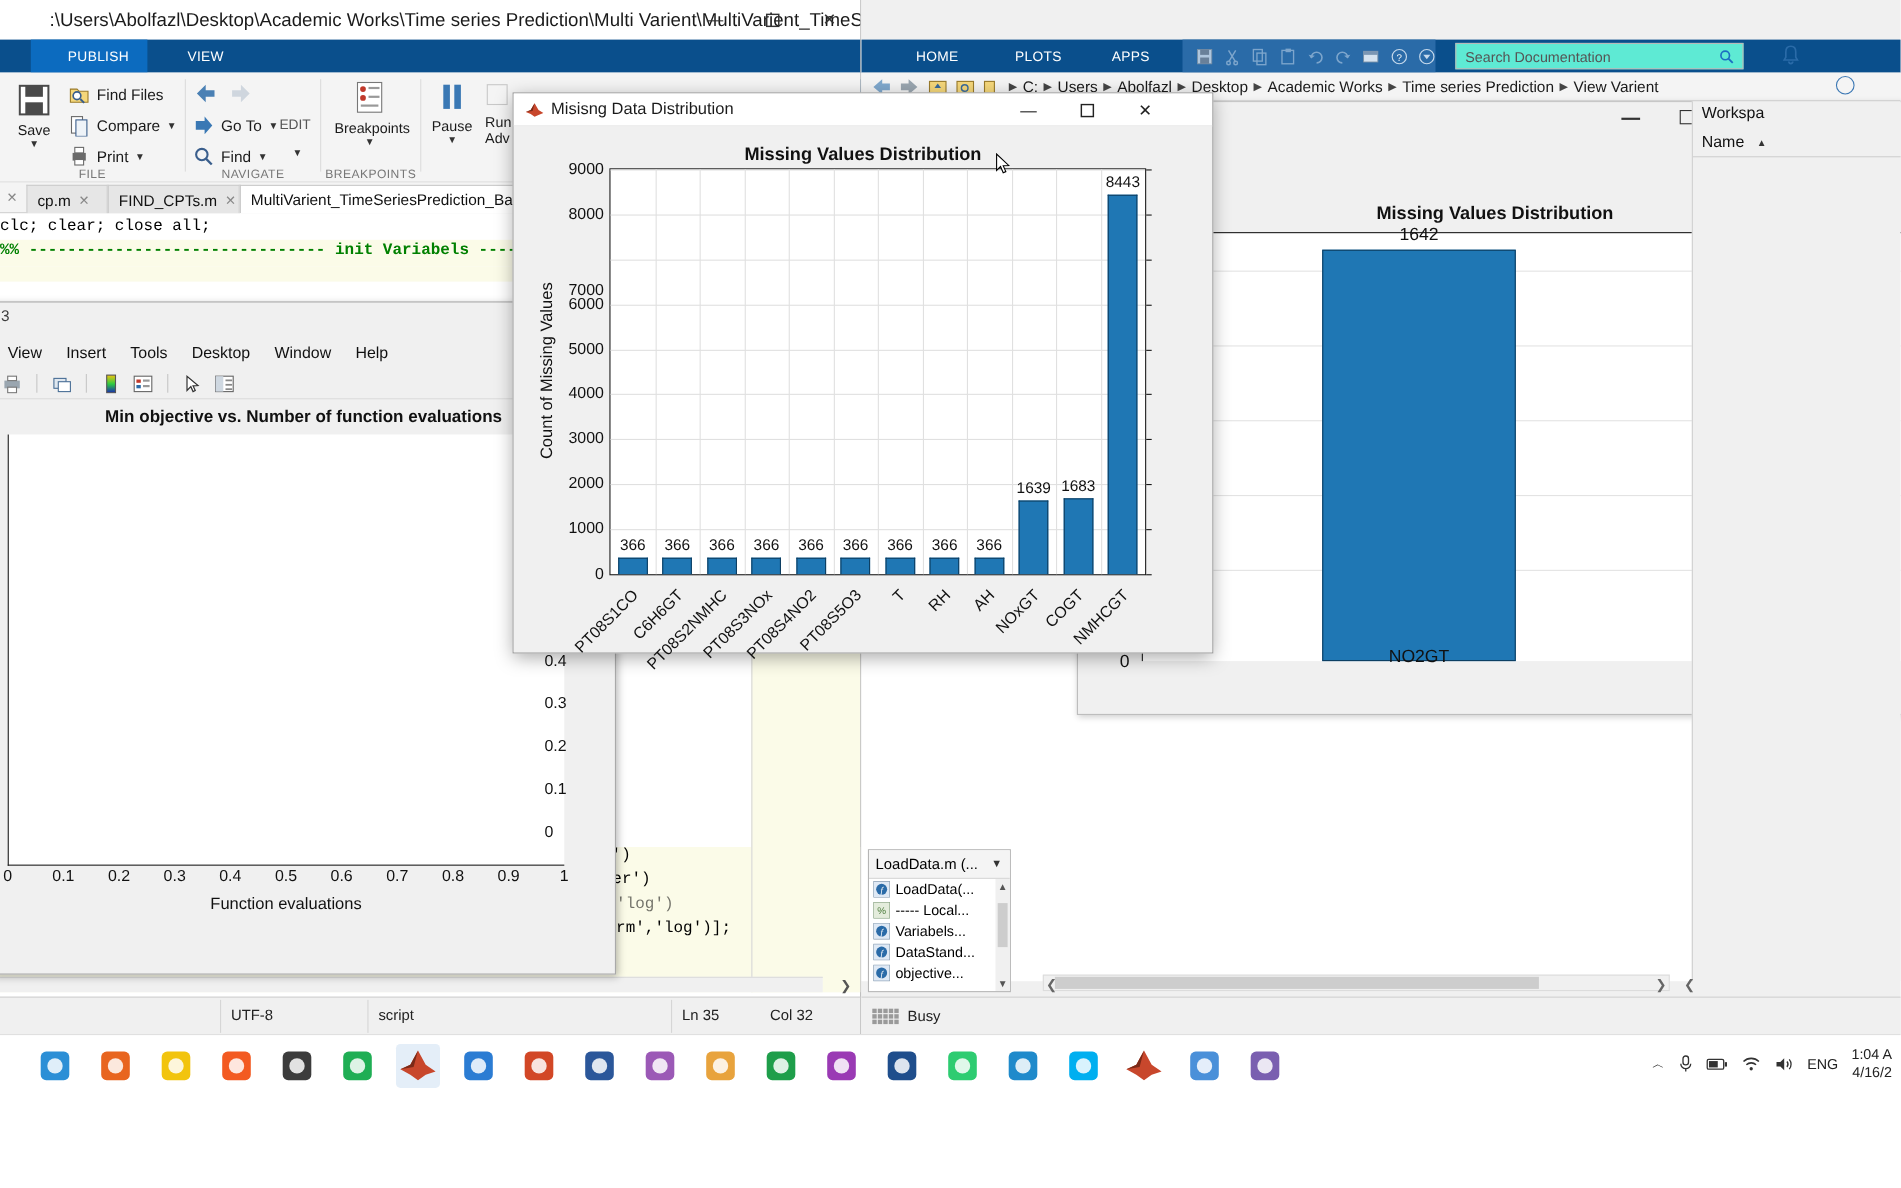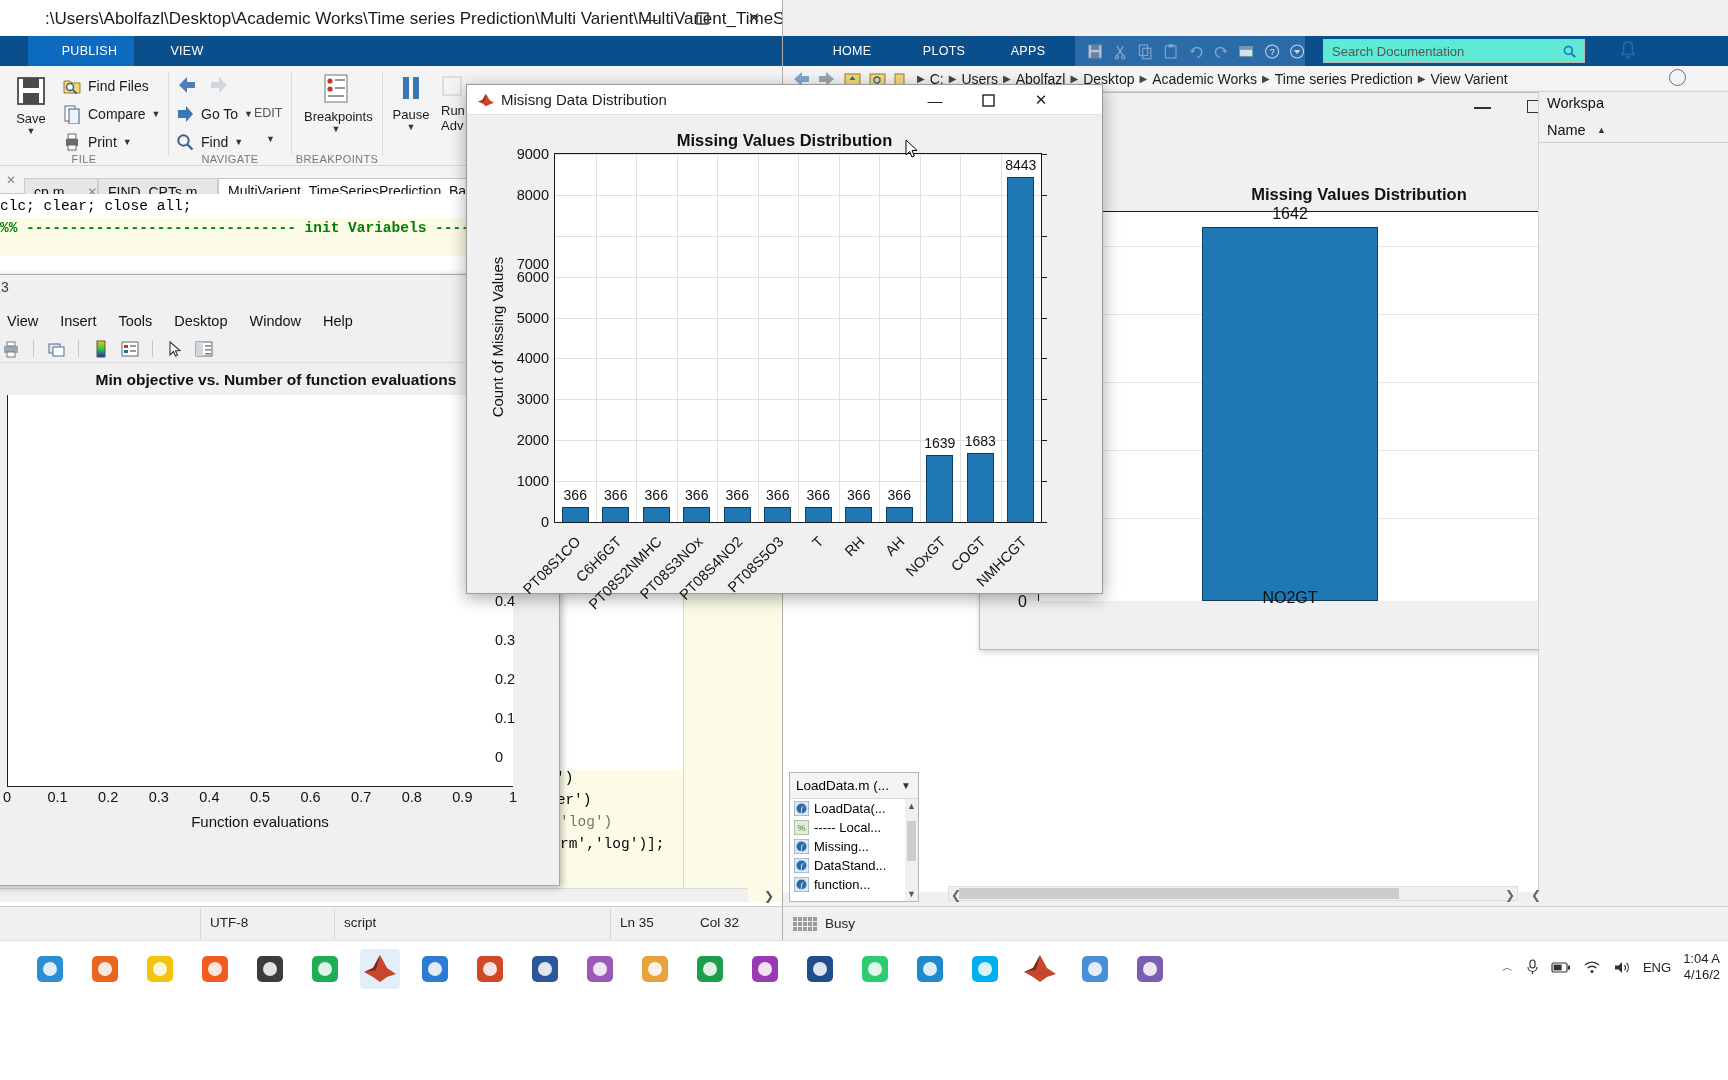--- a/index.html
+++ b/index.html
@@ -29,21 +29,21 @@
   #editor-ribbon { position:absolute; left:0; top:66px; width:783px; height:100px; background:#f4f4f4; border-bottom:1px solid #d8d8d8; }
   .rgroup { position:absolute; top:0; height:100px; }
   .rgroup-label { position:absolute; bottom:1px; width:100%; text-align:center; font-size:11px; color:#777; letter-spacing:.4px; }
   .rsep { position:absolute; top:6px; width:1px; height:84px; background:#dcdcdc; }
   .bigbtn { position:absolute; text-align:center; width:54px; }
   .bigbtn .lbl { font-size:13px; color:#1a1a1a; }
   .smallrow { position:absolute; display:flex; align-items:center; gap:6px; font-size:14px; color:#1a1a1a; white-space:nowrap; }
   .caret { font-size:9px; color:#333; }
 
   #editor-tabs { position:absolute; left:0; top:166px; width:783px; height:28px; background:#f4f4f4; border-bottom:1px solid #c8c8c8; }
-  .etab { position:absolute; top:12px; height:26px; display:flex; align-items:center; gap:23px; padding:0 9px; font-size:14px; color:#111; }
+  .etab { position:absolute; top:2px; height:26px; display:flex; align-items:center; gap:7px; padding:0 9px; font-size:14px; color:#111; }
   .etab.inactive { background:#e6e6e6; border:1px solid #cdcdcd; border-bottom:none; }
   .etab.active { background:#fff; border:1px solid #c8c8c8; border-bottom:1px solid #fff; }
   .xmark { color:#888; font-size:12px; }
 
   #code-top { position:absolute; left:0; top:194px; width:783px; height:80px; background:#fff; font-family:"Liberation Mono", monospace; font-size:14.5px; }
   .cline { position:absolute; left:0; white-space:pre; }
   .c-green { color:#008000; }
   .cellhl { position:absolute; left:0; width:783px; background:#fbfbe8; }
 
   
@@ -650,37 +650,37 @@
           <text x="7.5" y="11" font-size="9" fill="#4a7a3a" text-anchor="middle" font-family="Liberation Sans">%</text>
         </svg>
       <span>----- Local...</span>
     </div>
     <div style="display:flex; align-items:center; gap:5px; padding:2px 4px; font-size:13px;">
       <svg width="15" height="15" viewBox="0 0 15 15">
           <rect x="0" y="0" width="15" height="15" fill="#dfe9f5" stroke="#7d93a8"></rect>
           <circle cx="7.5" cy="7.5" r="5" fill="#2a6ba8"></circle>
           <text x="7.5" y="11" font-size="8" fill="#fff" text-anchor="middle" font-family="Liberation Serif" font-style="italic">f</text>
         </svg>
-      <span>Missing...</span>
+      <span>Variabels...</span>
     </div>
     <div style="display:flex; align-items:center; gap:5px; padding:2px 4px; font-size:13px;">
       <svg width="15" height="15" viewBox="0 0 15 15">
           <rect x="0" y="0" width="15" height="15" fill="#dfe9f5" stroke="#7d93a8"></rect>
           <circle cx="7.5" cy="7.5" r="5" fill="#2a6ba8"></circle>
           <text x="7.5" y="11" font-size="8" fill="#fff" text-anchor="middle" font-family="Liberation Serif" font-style="italic">f</text>
         </svg>
       <span>DataStand...</span>
     </div>
     <div style="display:flex; align-items:center; gap:5px; padding:2px 4px; font-size:13px;">
       <svg width="15" height="15" viewBox="0 0 15 15">
           <rect x="0" y="0" width="15" height="15" fill="#dfe9f5" stroke="#7d93a8"></rect>
           <circle cx="7.5" cy="7.5" r="5" fill="#2a6ba8"></circle>
           <text x="7.5" y="11" font-size="8" fill="#fff" text-anchor="middle" font-family="Liberation Serif" font-style="italic">f</text>
         </svg>
-      <span>function...</span>
+      <span>objective...</span>
     </div>
     <div class="abs" style="right:0; top:0; width:13px; height:102px; background:#f0f0f0;">
       <div style="position:absolute; left:2px; top:22px; width:9px; height:40px; background:#cdcdcd;"></div>
       <div style="position:absolute; left:2px; top:2px; font-size:9px; color:#555;">▲</div>
       <div style="position:absolute; left:2px; bottom:2px; font-size:9px; color:#555;">▼</div>
     </div>
   </div>
 </div>
 
 <div class="abs" id="fig-missing">

